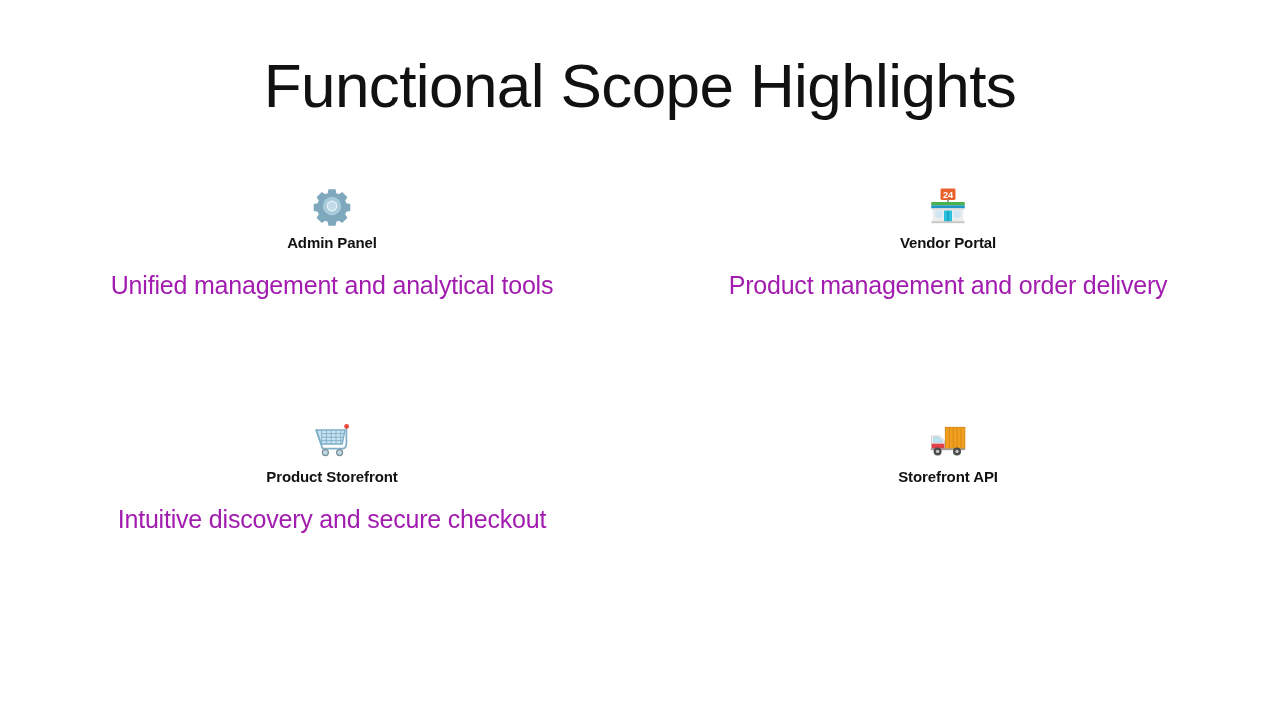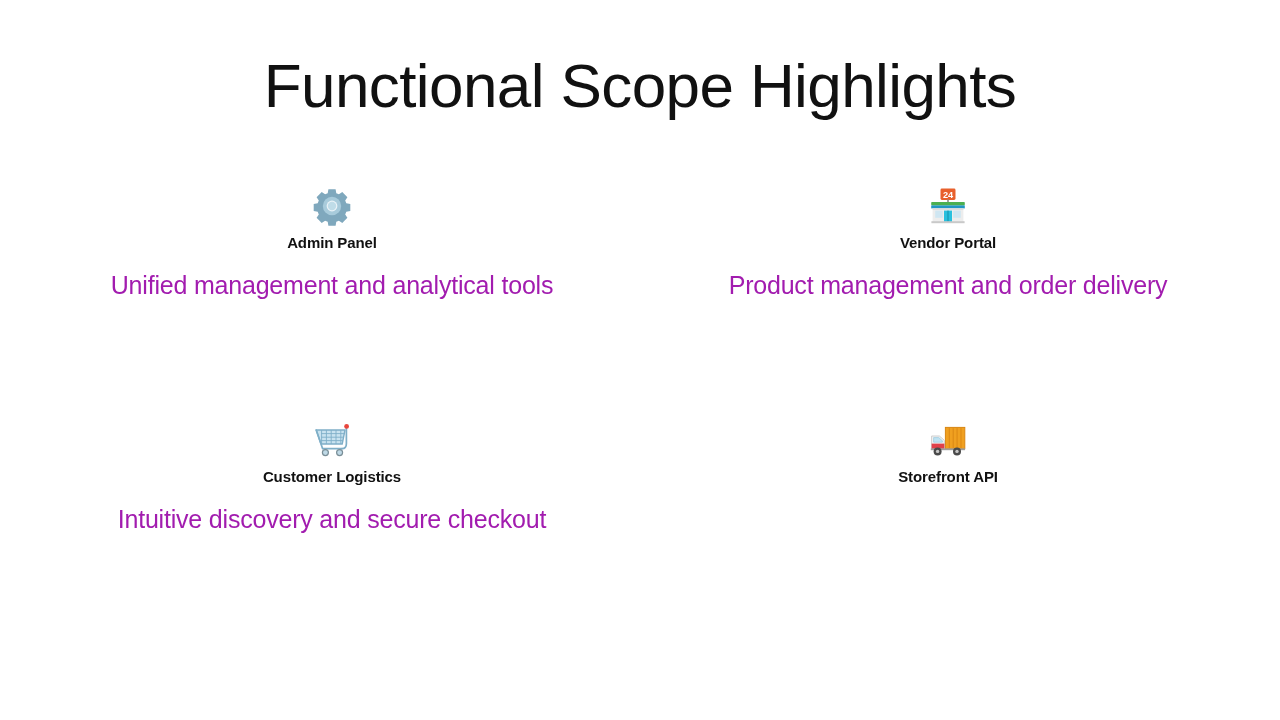--- a/index.html
+++ b/index.html
@@ -138,21 +138,21 @@
             <line x1="24.0" y1="10.0" x2="24.0" y2="24.0"></line>
             <line x1="28.8" y1="10.0" x2="28.8" y2="24.0"></line>
           </g>
           <path d="M4.2 10.0 L9.0 24.0 L10.6 28.6 L30.0 28.6" fill="none" stroke="#7FAFC8" stroke-width="1.7" stroke-linecap="round" stroke-linejoin="round"></path>
           <path d="M30.0 28.6 C33.6 28.6 34.4 26.2 34.4 23.4 L34.4 8.0" fill="none" stroke="#7FAFC8" stroke-width="1.7" stroke-linecap="round"></path>
           <circle cx="13.4" cy="32.6" r="3.0" fill="#BFD9E6" stroke="#7A8E97" stroke-width="1.2"></circle>
           <circle cx="27.6" cy="32.6" r="3.0" fill="#BFD9E6" stroke="#7A8E97" stroke-width="1.2"></circle>
           <circle cx="34.6" cy="6.4" r="2.4" fill="#E8453C"></circle>
         </svg>
       </span>
-      <div class="card-title">Customer Logistics</div>
+      <div class="card-title">Product Storefront</div>
       <div class="card-desc">Intuitive discovery and secure checkout</div>
     </div>
 
     <div class="card">
       <span class="card-icon">
         <svg viewBox="0 0 40 40" width="40" height="40">
           <rect x="17.4" y="7.4" width="19.4" height="21.4" fill="#F0A020" stroke="#D98612" stroke-width="1"></rect>
           <g stroke="#D98612" stroke-width="0.9">
             <line x1="21.3" y1="8.2" x2="21.3" y2="28.0"></line>
             <line x1="25.2" y1="8.2" x2="25.2" y2="28.0"></line>

